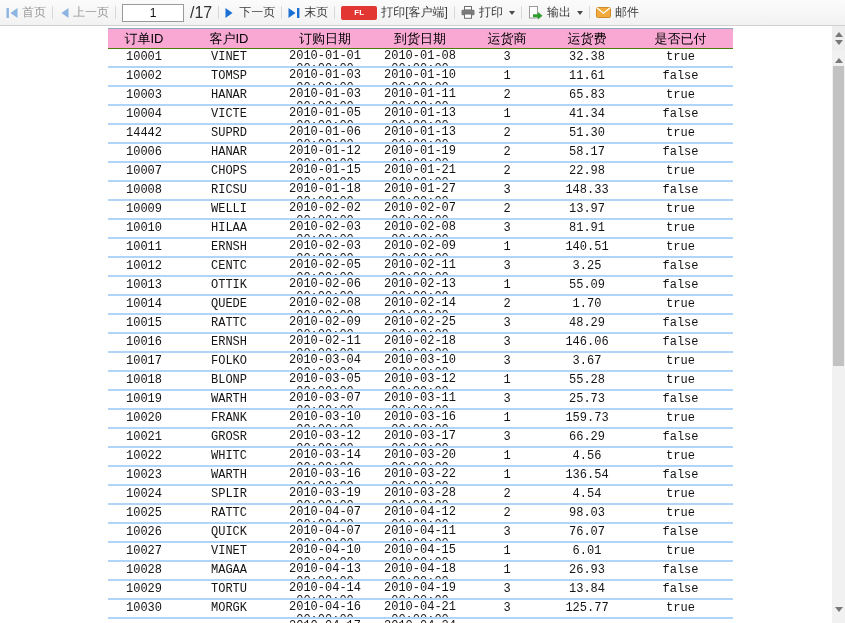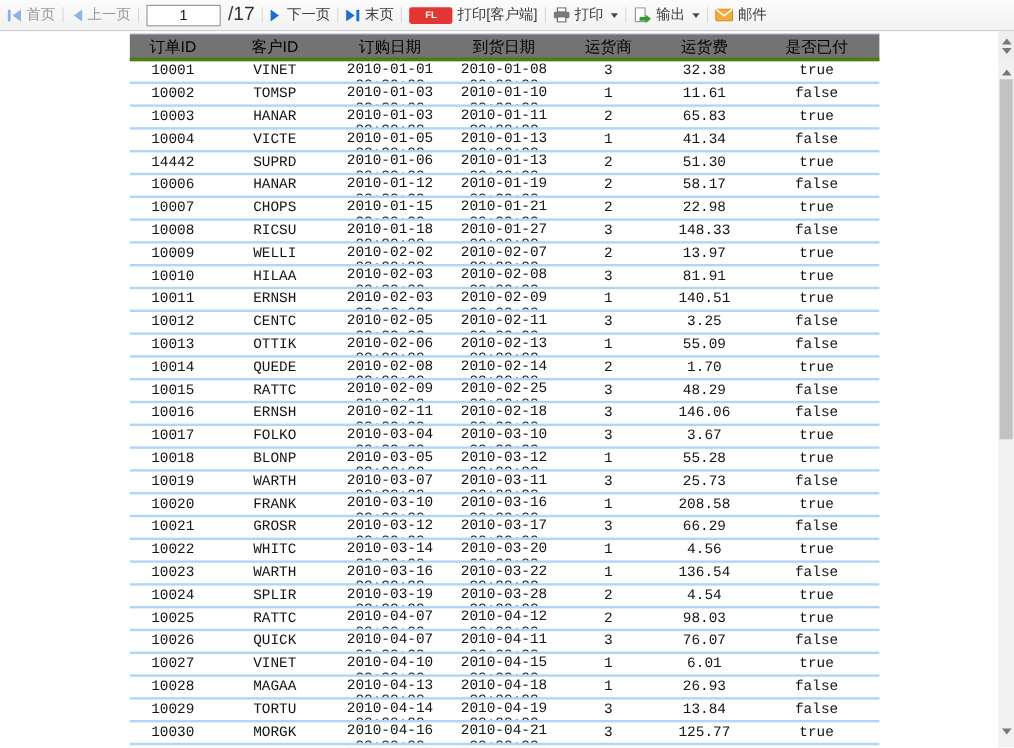--- a/index.html
+++ b/index.html
@@ -27,22 +27,22 @@
             border-radius:2px; color:#fff; font-size:8px; font-weight:bold;
             line-height:14px; text-align:center; }
   .caret { width:0; height:0; border-left:3.5px solid transparent;
            border-right:3.5px solid transparent; border-top:4px solid #4a4a4a;
            margin-left:2px; }
 
   
   .report-area { position:absolute; top:28px; left:108px; width:625px; height:595px;
                  overflow:hidden; background:#fff; }
   .thead, .trow { display:grid; grid-template-columns:72px 98px 94px 96px 78px 82px 105px; }
-  .thead { height:19px; background:#737373; border-top:1px solid #91a7bd;
-           border-bottom:3px solid #4d7c0f; }
+  .thead { height:19px; background:#f9a8d4; border-top:1px solid #91a7bd;
+           border-bottom:1px solid #4d7c0f; }
   .hcell { font-size:13px; color:#000; text-align:center; line-height:19px; overflow:hidden; }
   .trow { height:17px; border-bottom:2px solid #b0d5f8; }
   .tcell { height:17px; overflow:hidden; text-align:center;
            font-family:"Liberation Mono", monospace; font-size:12px; color:#141414;
            line-height:17px; }
   .tcell.datecell { line-height:normal; }
   .dline { line-height:12px; padding-top:1px; }
   .dline.time { padding-top:1px; color:#222; }
 
   
@@ -443,21 +443,21 @@
             <div class="tcell">FRANK</div>
             <div class="tcell datecell">
               <div class="dline">2010-03-10</div>
               <div class="dline time">00:00:00</div>
             </div>
             <div class="tcell datecell">
               <div class="dline">2010-03-16</div>
               <div class="dline time">00:00:00</div>
             </div>
             <div class="tcell">1</div>
-            <div class="tcell">208.58</div>
+            <div class="tcell">159.73</div>
             <div class="tcell">true</div>
           </div>
           <div class="trow">
             <div class="tcell">10021</div>
             <div class="tcell">GROSR</div>
             <div class="tcell datecell">
               <div class="dline">2010-03-12</div>
               <div class="dline time">00:00:00</div>
             </div>
             <div class="tcell datecell">

